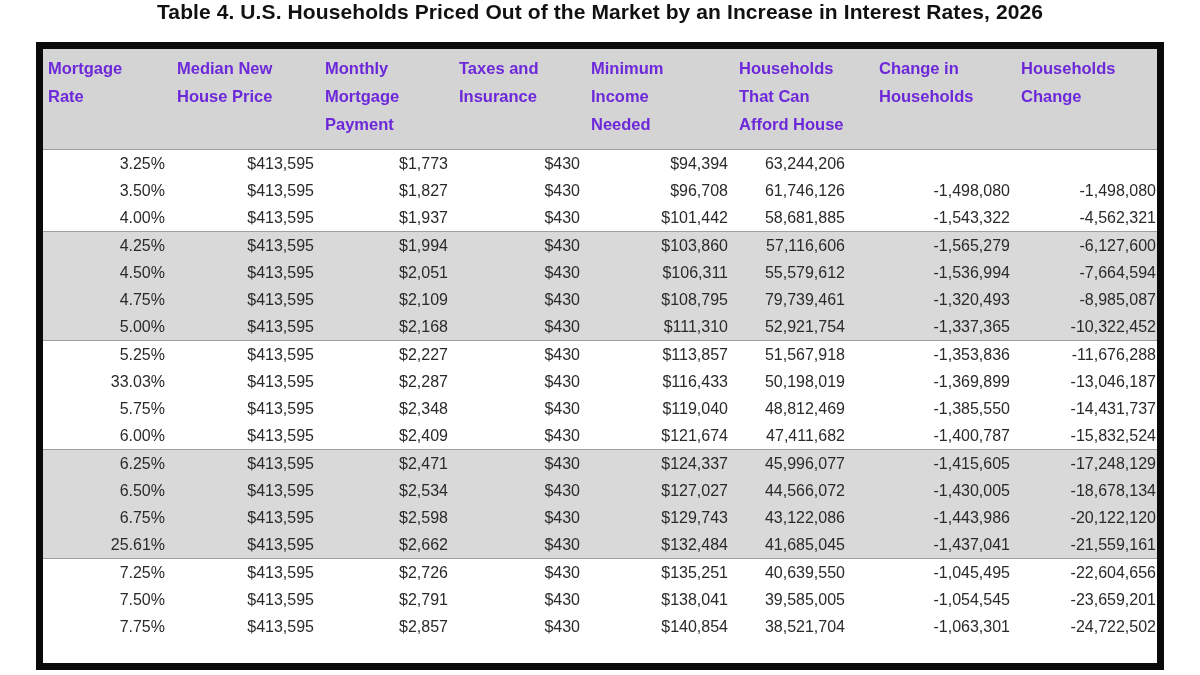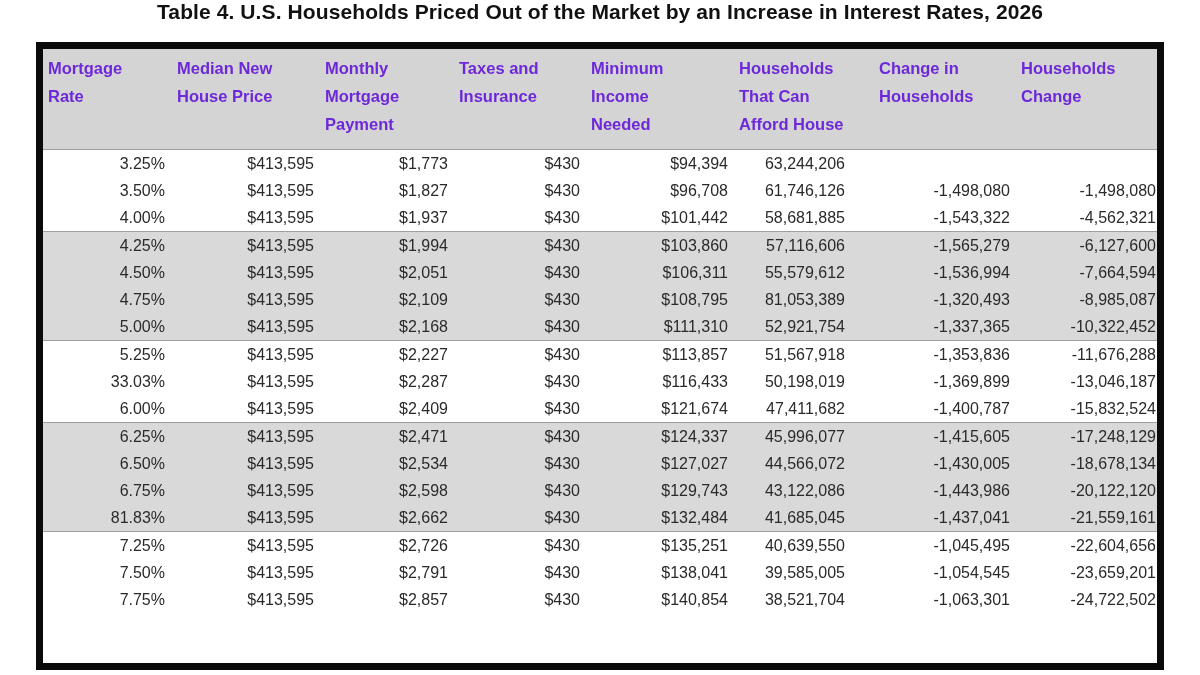--- a/index.html
+++ b/index.html
@@ -167,21 +167,21 @@
             <td class="col-5">55,579,612</td>
             <td class="col-6">-1,536,994</td>
             <td class="col-7">-7,664,594</td>
           </tr>
           <tr class="shaded">
             <td class="col-0">4.75%</td>
             <td class="col-1">$413,595</td>
             <td class="col-2">$2,109</td>
             <td class="col-3">$430</td>
             <td class="col-4">$108,795</td>
-            <td class="col-5">81,053,389</td>
+            <td class="col-5">79,739,461</td>
             <td class="col-6">-1,320,493</td>
             <td class="col-7">-8,985,087</td>
           </tr>
           <tr class="shaded">
             <td class="col-0">5.00%</td>
             <td class="col-1">$413,595</td>
             <td class="col-2">$2,168</td>
             <td class="col-3">$430</td>
             <td class="col-4">$111,310</td>
             <td class="col-5">52,921,754</td>
@@ -202,20 +202,30 @@
             <td class="col-0">33.03%</td>
             <td class="col-1">$413,595</td>
             <td class="col-2">$2,287</td>
             <td class="col-3">$430</td>
             <td class="col-4">$116,433</td>
             <td class="col-5">50,198,019</td>
             <td class="col-6">-1,369,899</td>
             <td class="col-7">-13,046,187</td>
           </tr>
           <tr>
+            <td class="col-0">5.75%</td>
+            <td class="col-1">$413,595</td>
+            <td class="col-2">$2,348</td>
+            <td class="col-3">$430</td>
+            <td class="col-4">$119,040</td>
+            <td class="col-5">48,812,469</td>
+            <td class="col-6">-1,385,550</td>
+            <td class="col-7">-14,431,737</td>
+          </tr>
+          <tr>
             <td class="col-0">6.00%</td>
             <td class="col-1">$413,595</td>
             <td class="col-2">$2,409</td>
             <td class="col-3">$430</td>
             <td class="col-4">$121,674</td>
             <td class="col-5">47,411,682</td>
             <td class="col-6">-1,400,787</td>
             <td class="col-7">-15,832,524</td>
           </tr>
           <tr class="shaded group-start">
@@ -242,21 +252,21 @@
             <td class="col-0">6.75%</td>
             <td class="col-1">$413,595</td>
             <td class="col-2">$2,598</td>
             <td class="col-3">$430</td>
             <td class="col-4">$129,743</td>
             <td class="col-5">43,122,086</td>
             <td class="col-6">-1,443,986</td>
             <td class="col-7">-20,122,120</td>
           </tr>
           <tr class="shaded">
-            <td class="col-0">81.83%</td>
+            <td class="col-0">25.61%</td>
             <td class="col-1">$413,595</td>
             <td class="col-2">$2,662</td>
             <td class="col-3">$430</td>
             <td class="col-4">$132,484</td>
             <td class="col-5">41,685,045</td>
             <td class="col-6">-1,437,041</td>
             <td class="col-7">-21,559,161</td>
           </tr>
           <tr class="group-start">
             <td class="col-0">7.25%</td>

